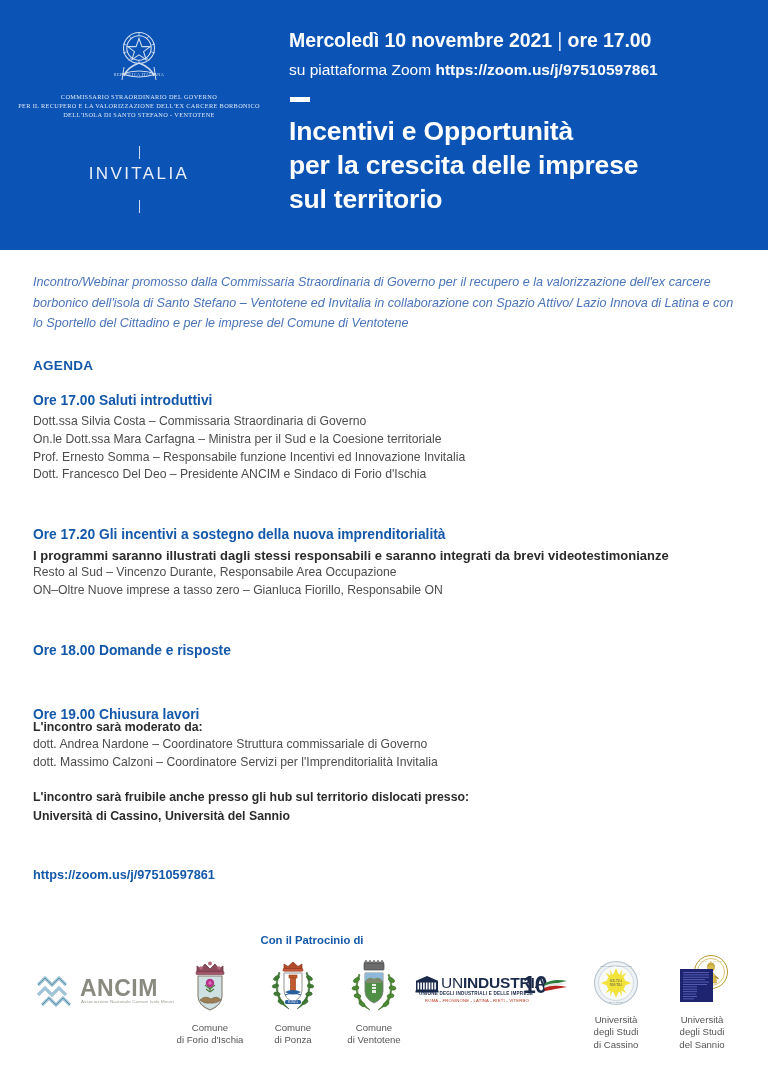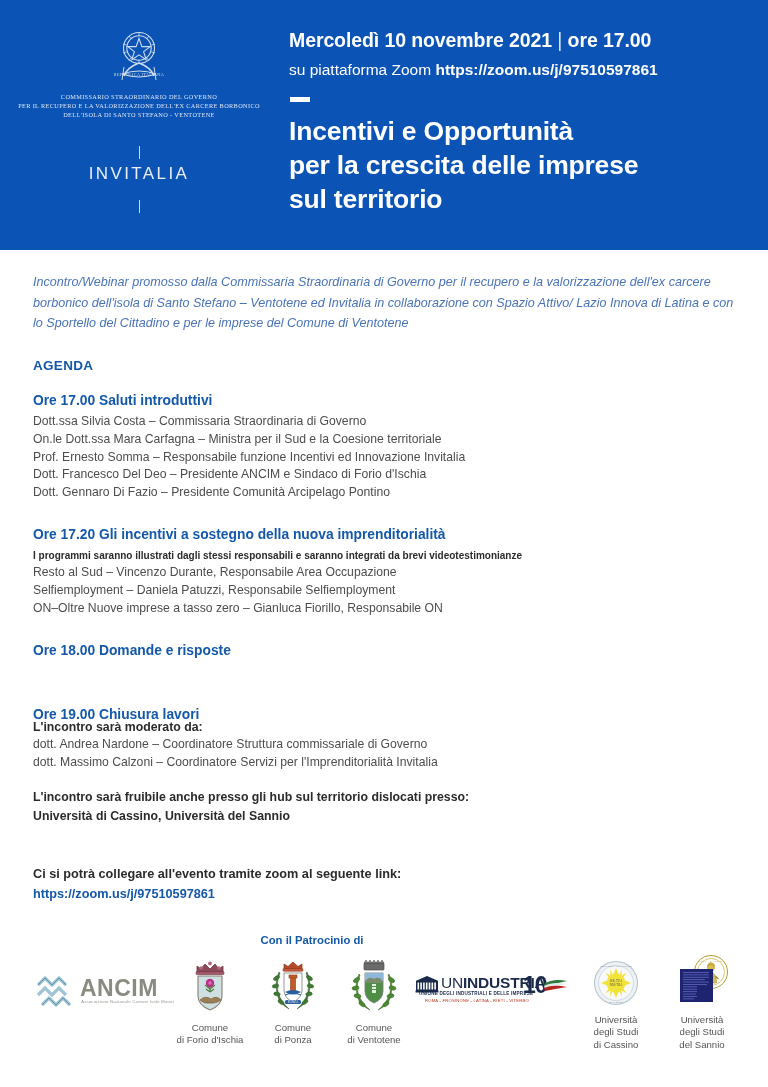--- a/index.html
+++ b/index.html
@@ -148,21 +148,21 @@
   }
   .slot-head {
     color: #1458aa;
     font-size: 13.8px;
     font-weight: bold;
     line-height: 20px;
     margin-bottom: 2px;
   }
   .slot-sub {
     color: #2b2b2b;
-    font-size: 10px;
+    font-size: 13px;
     font-weight: bold;
     line-height: 17px;
   }
   .slot-line {
     color: #4d4d4d;
     font-size: 12.2px;
     line-height: 17.8px;
     font-weight: 400;
   }
 
@@ -368,28 +368,26 @@
 <div class="intro">Incontro/Webinar promosso dalla Commissaria Straordinaria di Governo per il recupero e la valorizzazione dell'ex carcere borbonico dell'isola di Santo Stefano – Ventotene ed Invitalia in collaborazione con Spazio Attivo/ Lazio Innova di Latina e con lo Sportello del Cittadino e per le imprese del Comune di Ventotene</div>
 
 <div class="agenda-title">AGENDA</div>
 
 <div class="slot" style="top:391px;">
   <div class="slot-head">Ore 17.00 Saluti introduttivi</div>
   <div class="slot-line">Dott.ssa Silvia Costa – Commissaria Straordinaria di Governo</div>
   <div class="slot-line">On.le  Dott.ssa Mara Carfagna – Ministra per il Sud e la Coesione territoriale</div>
   <div class="slot-line">Prof. Ernesto Somma – Responsabile funzione Incentivi ed Innovazione Invitalia</div>
   <div class="slot-line">Dott. Francesco Del Deo – Presidente ANCIM e Sindaco di Forio d'Ischia</div>
-  <div class="slot-line">Dott. Gennaro Di Fazio – Presidente Comunità Arcipelago Pontino</div>
 </div>
 
 <div class="slot" style="top:525px;">
   <div class="slot-head">Ore 17.20 Gli incentivi a sostegno della nuova imprenditorialità</div>
   <div class="slot-sub">I programmi saranno illustrati dagli stessi responsabili e saranno integrati da brevi videotestimonianze</div>
   <div class="slot-line">Resto al Sud – Vincenzo Durante, Responsabile Area Occupazione</div>
-  <div class="slot-line">Selfiemployment – Daniela Patuzzi, Responsabile Selfiemployment</div>
   <div class="slot-line">ON–Oltre Nuove imprese a tasso zero – Gianluca Fiorillo, Responsabile ON</div>
 </div>
 
 <div class="slot" style="top:641px;">
   <div class="slot-head">Ore 18.00 Domande e risposte</div>
 </div>
 
 <div class="slot" style="top:705px;">
   <div class="slot-head">Ore 19.00 Chiusura lavori</div>
 </div>
@@ -399,21 +397,20 @@
   <div class="mod-line">dott. Andrea Nardone – Coordinatore Struttura commissariale di Governo</div>
   <div class="mod-line">dott. Massimo Calzoni – Coordinatore Servizi per l'Imprenditorialità Invitalia</div>
 </div>
 
 <div class="mod-block" style="top:788px;">
   <div class="hub-line">L'incontro sarà fruibile anche presso gli hub sul territorio dislocati presso:</div>
   <div class="hub-line">Università di Cassino, Università del Sannio</div>
 </div>
 
 <div class="mod-block" style="top:865px;">
-  <div class="link-head">Ci si potrà collegare all'evento tramite zoom al seguente link:</div>
   <a class="link-url" href="#">https://zoom.us/j/97510597861</a>
 </div>
 
 <div class="patrocinio">Con il Patrocinio di</div>
 
 <div class="logo-row">
 
   <div class="ancim">
     <svg width="44" height="36" viewBox="0 0 44 36" style="position:absolute;left:0;top:2px;">
       <g fill="none" stroke="#9fc4d6" stroke-width="3.2">

